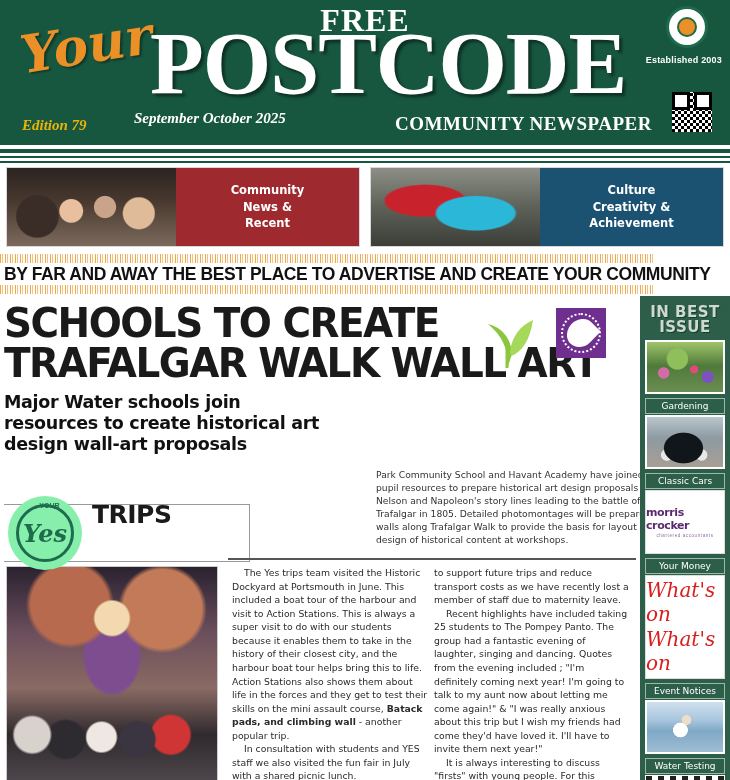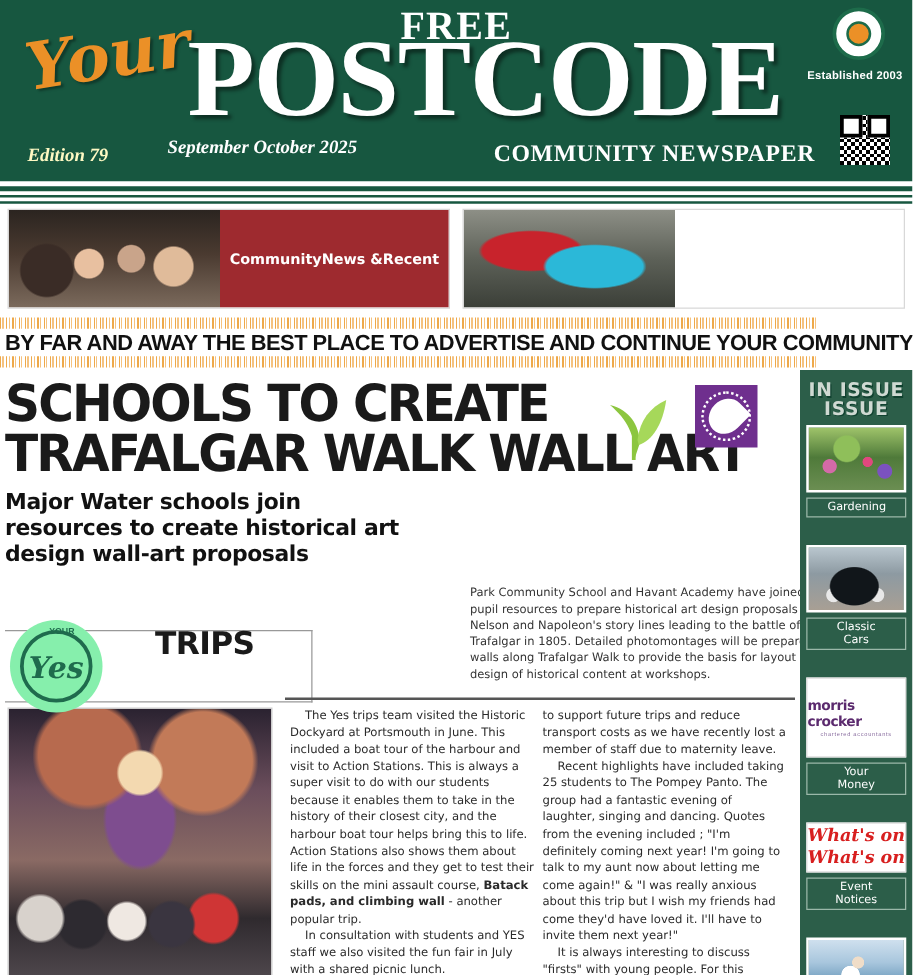--- a/index.html
+++ b/index.html
@@ -61,21 +61,21 @@
     color: #ffffff;
     letter-spacing: 0.5px;
   }
   .edition {
     position: absolute;
     bottom: 11px; left: 22px;
     font-family: "Liberation Serif", serif;
     font-style: italic;
     font-weight: 700;
     font-size: 15px;
-    color: #fef9c3;
+    color: #eab308;
   }
   .issue-date {
     position: absolute;
     bottom: 18px; left: 134px;
     font-family: "Liberation Serif", serif;
     font-style: italic;
     font-weight: 700;
     font-size: 15px;
     color: #ffffff;
   }
@@ -133,21 +133,21 @@
   .cat-card {
     flex: 1;
     display: flex;
     height: 80px;
     border: 1px solid #d8d8d8;
     overflow: hidden;
   }
   .cat-photo { width: 48%; position: relative; overflow:hidden; }
   .cat-label {
     width: 52%;
-    display:flex; flex-direction:row;
+    display:flex; flex-direction:column;
     align-items:center; justify-content:center;
     color:#ffffff;
     font-family:"DejaVu Sans", sans-serif;
     font-size: 12px;
     font-weight: 700;
     line-height: 1.45;
     text-align:center;
     padding: 2px;
   }
   .cat-label span { display:block; white-space:nowrap; font-size:11.5px; }
@@ -286,21 +286,21 @@
     font-weight:700; font-size: 24px; color:#1f6b4d;
   }
   .yes-top {
     position:absolute; top:6px; left:50%; transform:translateX(-28%);
     font-size:7px; font-weight:700; color:#1f6b4d;
   }
   .trips-title {
     position:absolute; left: 92px; top: 206px;
     font-family:"DejaVu Sans", sans-serif;
     font-weight:700; font-size: 25px; line-height:1.06;
-    color:#1a1a1a; letter-spacing:-0.5px;margin-left:32px;
+    color:#1a1a1a; letter-spacing:-0.5px;
   }
 
   
   .theatre-photo {
     position:absolute; left: 6px; top: 270px;
     width: 212px; height: 235px;
     background:
       radial-gradient(circle at 50% 22%, #f3d9b0 0 8%, transparent 9%),
       radial-gradient(circle at 30% 16%, #b76a4e 0 16%, transparent 18%),
       radial-gradient(circle at 74% 18%, #c27a58 0 16%, transparent 18%),
@@ -352,22 +352,22 @@
     border: 2px solid #ffffff;
     margin-bottom: 4px;
   }
   .side-cap {
     width: 100%;
     border: 1px solid #9bb8a9;
     text-align:center;
     font-family:"DejaVu Sans", sans-serif;
     font-size: 9px;
     color:#ffffff;
-    padding: 2px 16px;
-    margin-bottom: 22px;
+    padding: 2px 0;
+    margin-bottom: 1px;
   }
   .th-garden {
     background:
       radial-gradient(circle at 22% 62%, #d46aa8 0 8%, transparent 9%),
       radial-gradient(circle at 62% 55%, #e0487e 0 7%, transparent 8%),
       radial-gradient(circle at 80% 70%, #7b52c0 0 8%, transparent 9%),
       radial-gradient(circle at 40% 34%, #8fbf5a 0 18%, transparent 20%),
       linear-gradient(180deg,#9fc46a 0%,#4f7a3a 48%,#6b8e52 100%);
   }
   .th-car {
@@ -391,23 +391,23 @@
   .morris-tag {
     font-size: 4.5px; color:#8a6ea0; letter-spacing:0.6px;
     margin-top:1px;
   }
   .whatson-box {
     width:100%; background:#ffffff; border:1px solid #ddd;
     margin-bottom: 4px; padding: 2px 0;
   }
   .whatson-line {
     font-family:"DejaVu Serif", serif;
-    font-style: italic; font-weight:700;
-    font-size: 14px; color:#d81f1f;
-    text-align:right; line-height:1.22;
+    font-style: italic; font-weight:400;
+    font-size: 20px; color:#d81f1f;
+    text-align:left; line-height:1.22;
   }
   .th-water {
     background:
       radial-gradient(circle at 52% 36%, #f0ddc8 0 9%, transparent 10%),
       radial-gradient(circle at 44% 56%, #ffffff 0 14%, transparent 15%),
       linear-gradient(180deg,#cfe0ee 0%,#a8c6dd 36%,#7fa8c6 58%,#9fbdd2 100%);
   }
   .crossword {
     width:100%; height: 42px;
     background:
@@ -449,27 +449,32 @@
       <div class="cat-photo ph-teens"></div>
       <div class="cat-label" style="background:#9e2a2f">
         <span>Community</span>
         <span>News &amp;</span>
         <span>Recent</span>
       </div>
     </div>
 
     <div class="cat-card">
       <div class="cat-photo ph-cars"></div>
+      <div class="cat-label" style="background:#1b5272">
+        <span>Culture</span>
+        <span>Creativity &amp;</span>
+        <span>Achievement</span>
+      </div>
     </div>
 
   </div>
 
   <div class="advert-wrap">
     <div class="tick-band"></div>
-    <div class="advert-text">BY FAR AND AWAY THE BEST PLACE TO ADVERTISE AND CONTINUE YOUR COMMUNITY</div>
+    <div class="advert-text">BY FAR AND AWAY THE BEST PLACE TO ADVERTISE AND CREATE YOUR COMMUNITY</div>
     <div class="tick-band"></div>
   </div>
 
   <div class="body-grid">
 
     <div class="main-col">
 
       <div class="headline">
         <span>SCHOOLS TO CREATE</span>
         <span class="line2">TRAFALGAR WALK WALL ART</span>
@@ -519,21 +524,21 @@
       <div class="textcol" id="col-right">
         <p class="noindent">to support future trips and reduce transport costs as we have recently lost a member of staff due to maternity leave.</p>
         <p>Recent highlights have included taking 25 students to The Pompey Panto. The group had a fantastic evening of laughter, singing and dancing. Quotes from the evening included ; "I'm definitely coming next year! I'm going to talk to my aunt now about letting me come again!"  &amp;  "I was really anxious about this trip but I wish my friends had come they'd have loved it. I'll have to invite them next year!"</p>
         <p>It is always interesting to discuss "firsts" with young people. For this Bowling trip one youngster shared that she had not been on a train before</p>
       </div>
 
     </div>
 
     <div class="side-col">
       <div class="side-title">
-        <div>IN ISSUE</div>
+        <div>IN BEST</div>
         <div>ISSUE</div>
       </div>
 
       <div class="side-thumb th-garden"></div>
       <div class="side-cap">Gardening</div>
 
       <div class="side-thumb th-car"></div>
       <div class="side-cap">Classic Cars</div>
 
       <div class="morris-box">

